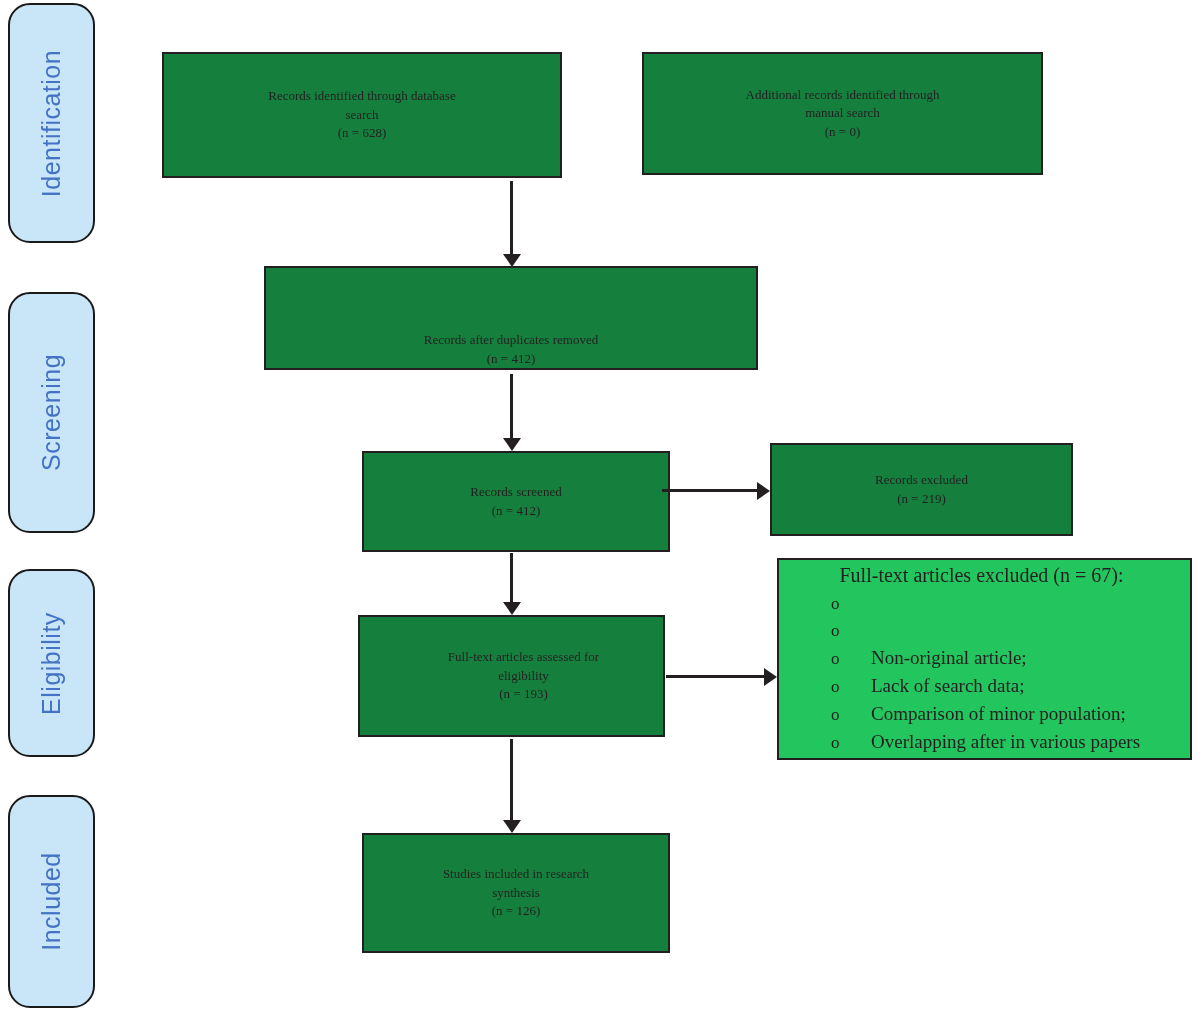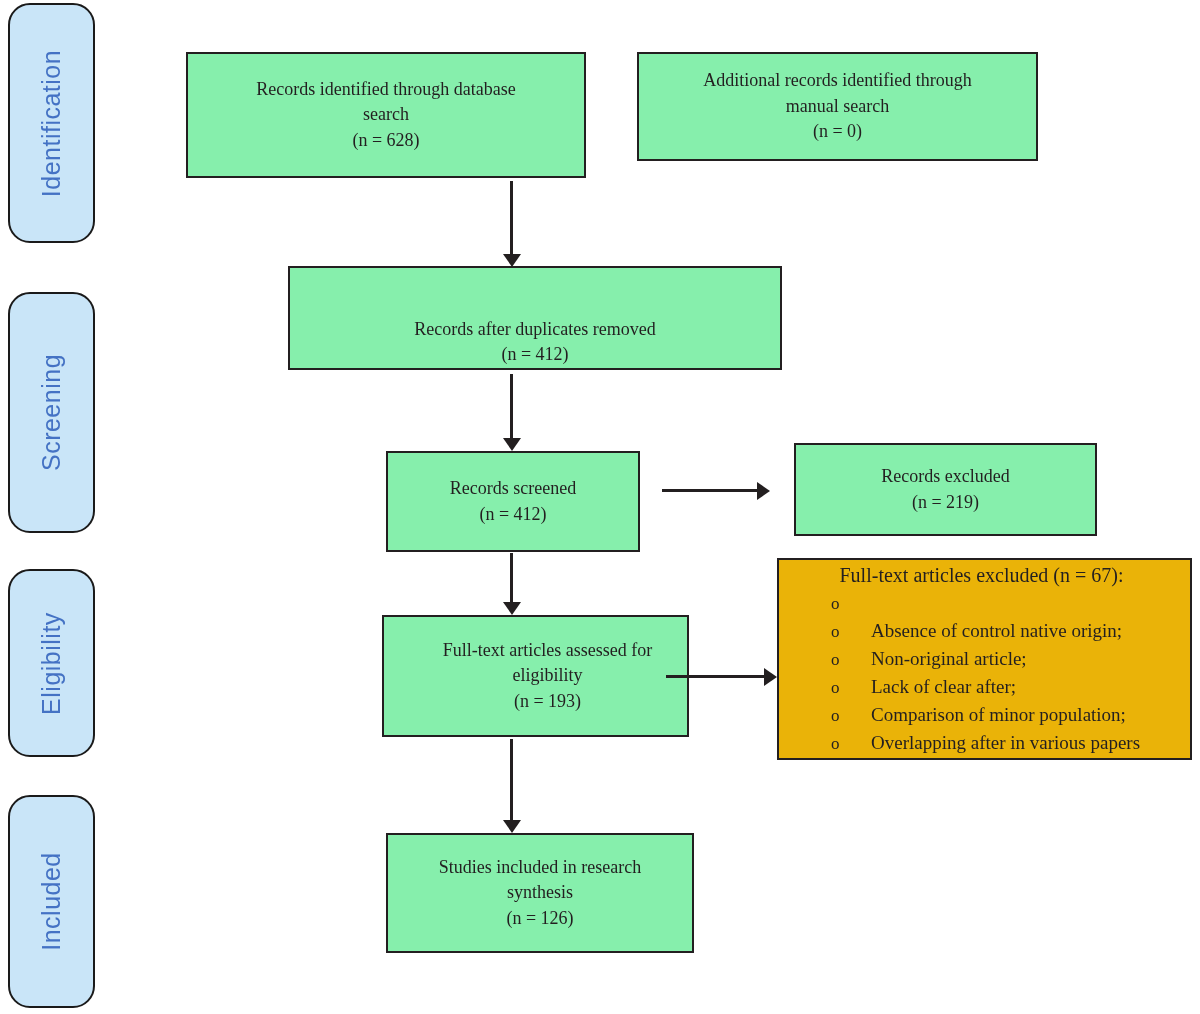--- a/index.html
+++ b/index.html
@@ -35,40 +35,39 @@
     white-space: nowrap;
     font-family: "Liberation Sans", "DejaVu Sans", sans-serif;
     font-size: 25px;
     color: #4472c4;
     letter-spacing: 0.5px;
   }
 
   
   .fbox {
     position: absolute;
-    background: #86efac;
+    background: #15803d;
     border: 2.5px solid #231f20;
     box-sizing: border-box;
     display: flex;
     align-items: center;
     justify-content: center;
     text-align: center;
-    font-size: 18px;
+    font-size: 13px;
     line-height: 1.42;
-    margin-left: 24px;
   }
   .fbox .box-text {
     white-space: pre-line;
     width: 100%;
   }
 
   
   .fbox-list {
     position: absolute;
-    background: #eab308;
+    background: #22c55e;
     border: 2.5px solid #231f20;
     box-sizing: border-box;
     display: flex;
     flex-direction: column;
     justify-content: center;
     font-size: 19px;
     line-height: 27px;
     padding: 4px 6px 4px 0;
   }
   .fbox-list .list-title {
@@ -140,32 +139,32 @@
   <div class="stage" style="top:795px;height:213px;">
     <span class="stage-label">Included</span>
   </div>
 
   <div class="fbox" style="left:162px;top:52px;width:400px;height:126px;">
     <div class="box-text">Records identified through database
 search
 (n = 628)</div>
   </div>
 
-  <div class="fbox" style="left:613px;top:52px;width:401px;height:109px;justify-content:flex-end;">
+  <div class="fbox" style="left:642px;top:52px;width:401px;height:123px;justify-content:flex-end;">
     <div class="box-text">Additional records identified through
 manual search
 (n = 0)</div>
   </div>
 
   <div class="fbox" style="left:264px;top:266px;width:494px;height:104px;align-items:flex-end;">
     <div class="box-text">Records after duplicates removed
 (n = 412)</div>
   </div>
 
-  <div class="fbox" style="left:362px;top:451px;width:254px;height:101px;">
+  <div class="fbox" style="left:362px;top:451px;width:308px;height:101px;">
     <div class="box-text">Records screened
 (n = 412)</div>
   </div>
 
   <div class="fbox" style="left:770px;top:443px;width:303px;height:93px;">
     <div class="box-text">Records excluded
 (n = 219)</div>
   </div>
 
   <div class="fbox" style="left:358px;top:615px;width:307px;height:122px;padding-left:24px;">
@@ -174,29 +173,28 @@
 (n = 193)</div>
   </div>
 
   <div class="fbox-list" style="left:777px;top:558px;width:415px;height:202px;">
     <div class="list-title">Full-text articles excluded (n = 67):</div>
     <div class="reason-row">
       <span class="reason-bullet">o</span>
     </div>
     <div class="reason-row">
       <span class="reason-bullet">o</span>
-      <span class="reason-text">Absence of control native origin;</span>
     </div>
     <div class="reason-row">
       <span class="reason-bullet">o</span>
       <span class="reason-text">Non-original article;</span>
     </div>
     <div class="reason-row">
       <span class="reason-bullet">o</span>
-      <span class="reason-text">Lack of clear after;</span>
+      <span class="reason-text">Lack of search data;</span>
     </div>
     <div class="reason-row">
       <span class="reason-bullet">o</span>
       <span class="reason-text">Comparison of minor population;</span>
     </div>
     <div class="reason-row">
       <span class="reason-bullet">o</span>
       <span class="reason-text">Overlapping after in various papers</span>
     </div>
   </div>

